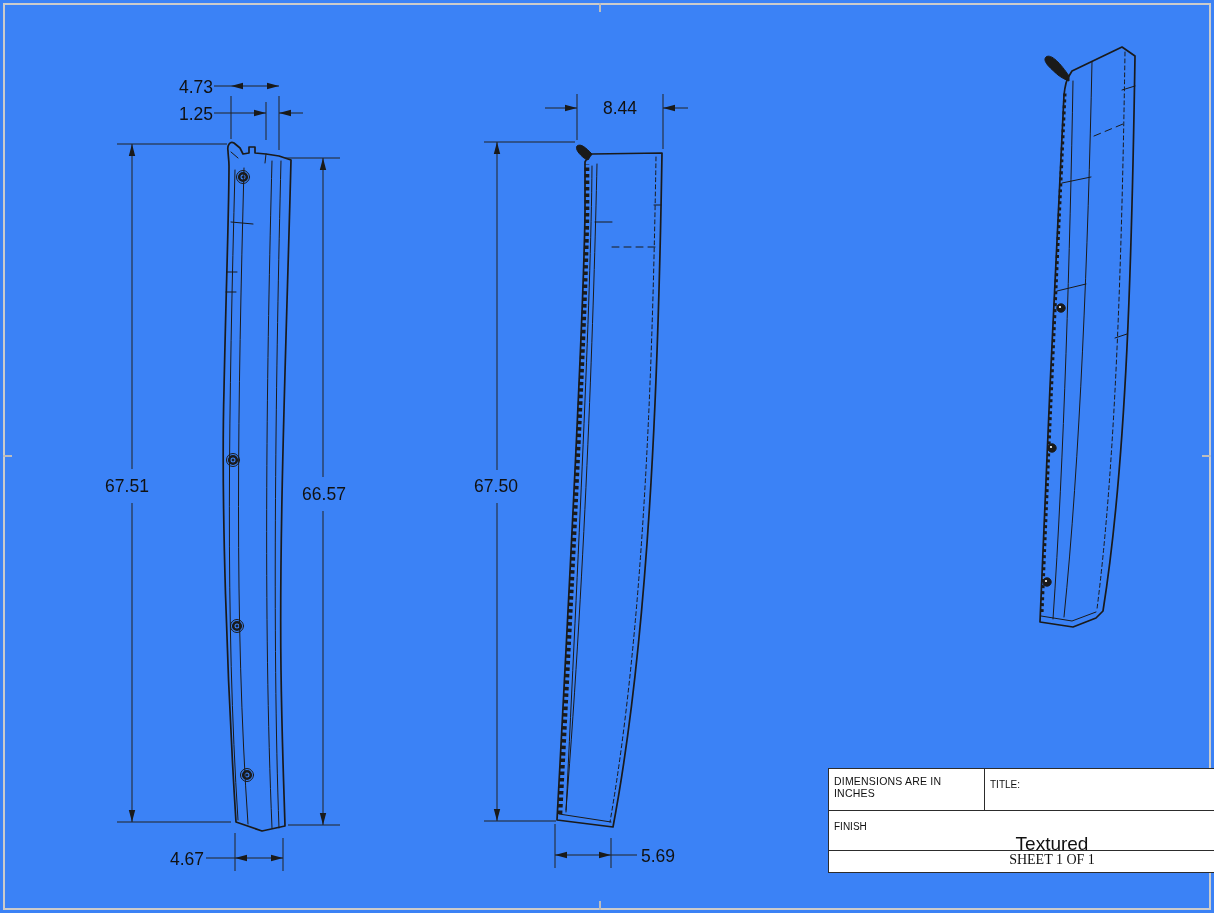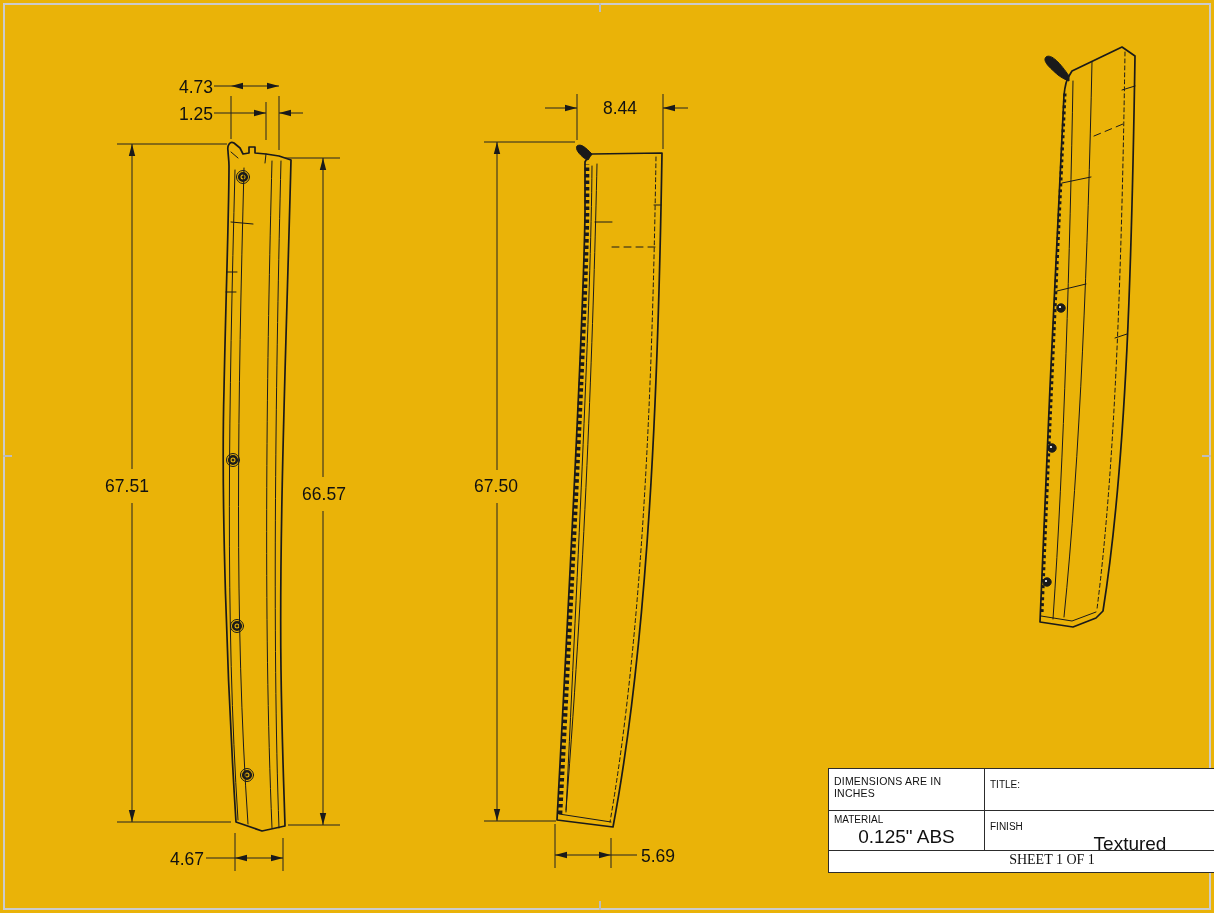--- a/index.html
+++ b/index.html
@@ -1,17 +1,17 @@
 <!DOCTYPE html>
 <html><head>
 <meta charset="utf-8">
 <style>
   html,body{margin:0;padding:0;background:#e8e8e8;}
   #stage{
-    position:relative;width:1214px;height:913px;background:#eab308;
+    position:relative;width:1214px;height:913px;background:#3b82f6;
     font-family:"Liberation Sans", sans-serif;overflow:hidden;
   }
   #frame{position:absolute;inset:3px;border:2px solid #cbcbcb;}
   svg{position:absolute;left:0;top:0;}
   .outline{fill:none;stroke:#1a1a1a;stroke-width:1.7;stroke-linejoin:round;stroke-linecap:round;}
   .thin{fill:none;stroke:#1a1a1a;stroke-width:1;stroke-linecap:round;}
   .dim{fill:none;stroke:#222;stroke-width:1;}
   .dash{stroke-dasharray:7 5;}
   .dash2{stroke-dasharray:4 3;}
   .stitch{fill:none;stroke:#1a1a1a;stroke-width:4.6;stroke-dasharray:3.5 3;}
@@ -207,24 +207,20 @@
   <div id="titleblock">
     <div class="tb-row tb-r1">
       <div class="tb-cell tb-left">
         <div class="tb-note">DIMENSIONS ARE IN INCHES</div>
       </div>
       <div class="tb-cell tb-right">
         <div class="tb-label">TITLE:</div>
       </div>
     </div>
     <div class="tb-row tb-r2">
-      <div class="tb-cell tb-left">
-        <div class="tb-label">MATERIAL</div>
-        <div class="tb-value">0.125" ABS</div>
-      </div>
       <div class="tb-cell tb-right">
         <div class="tb-label">FINISH</div>
         <div class="tb-value">Textured</div>
       </div>
     </div>
     <div class="tb-row tb-r3">
       <div class="tb-cell tb-sheet">SHEET 1 OF 1</div>
     </div>
   </div>
 </div>

